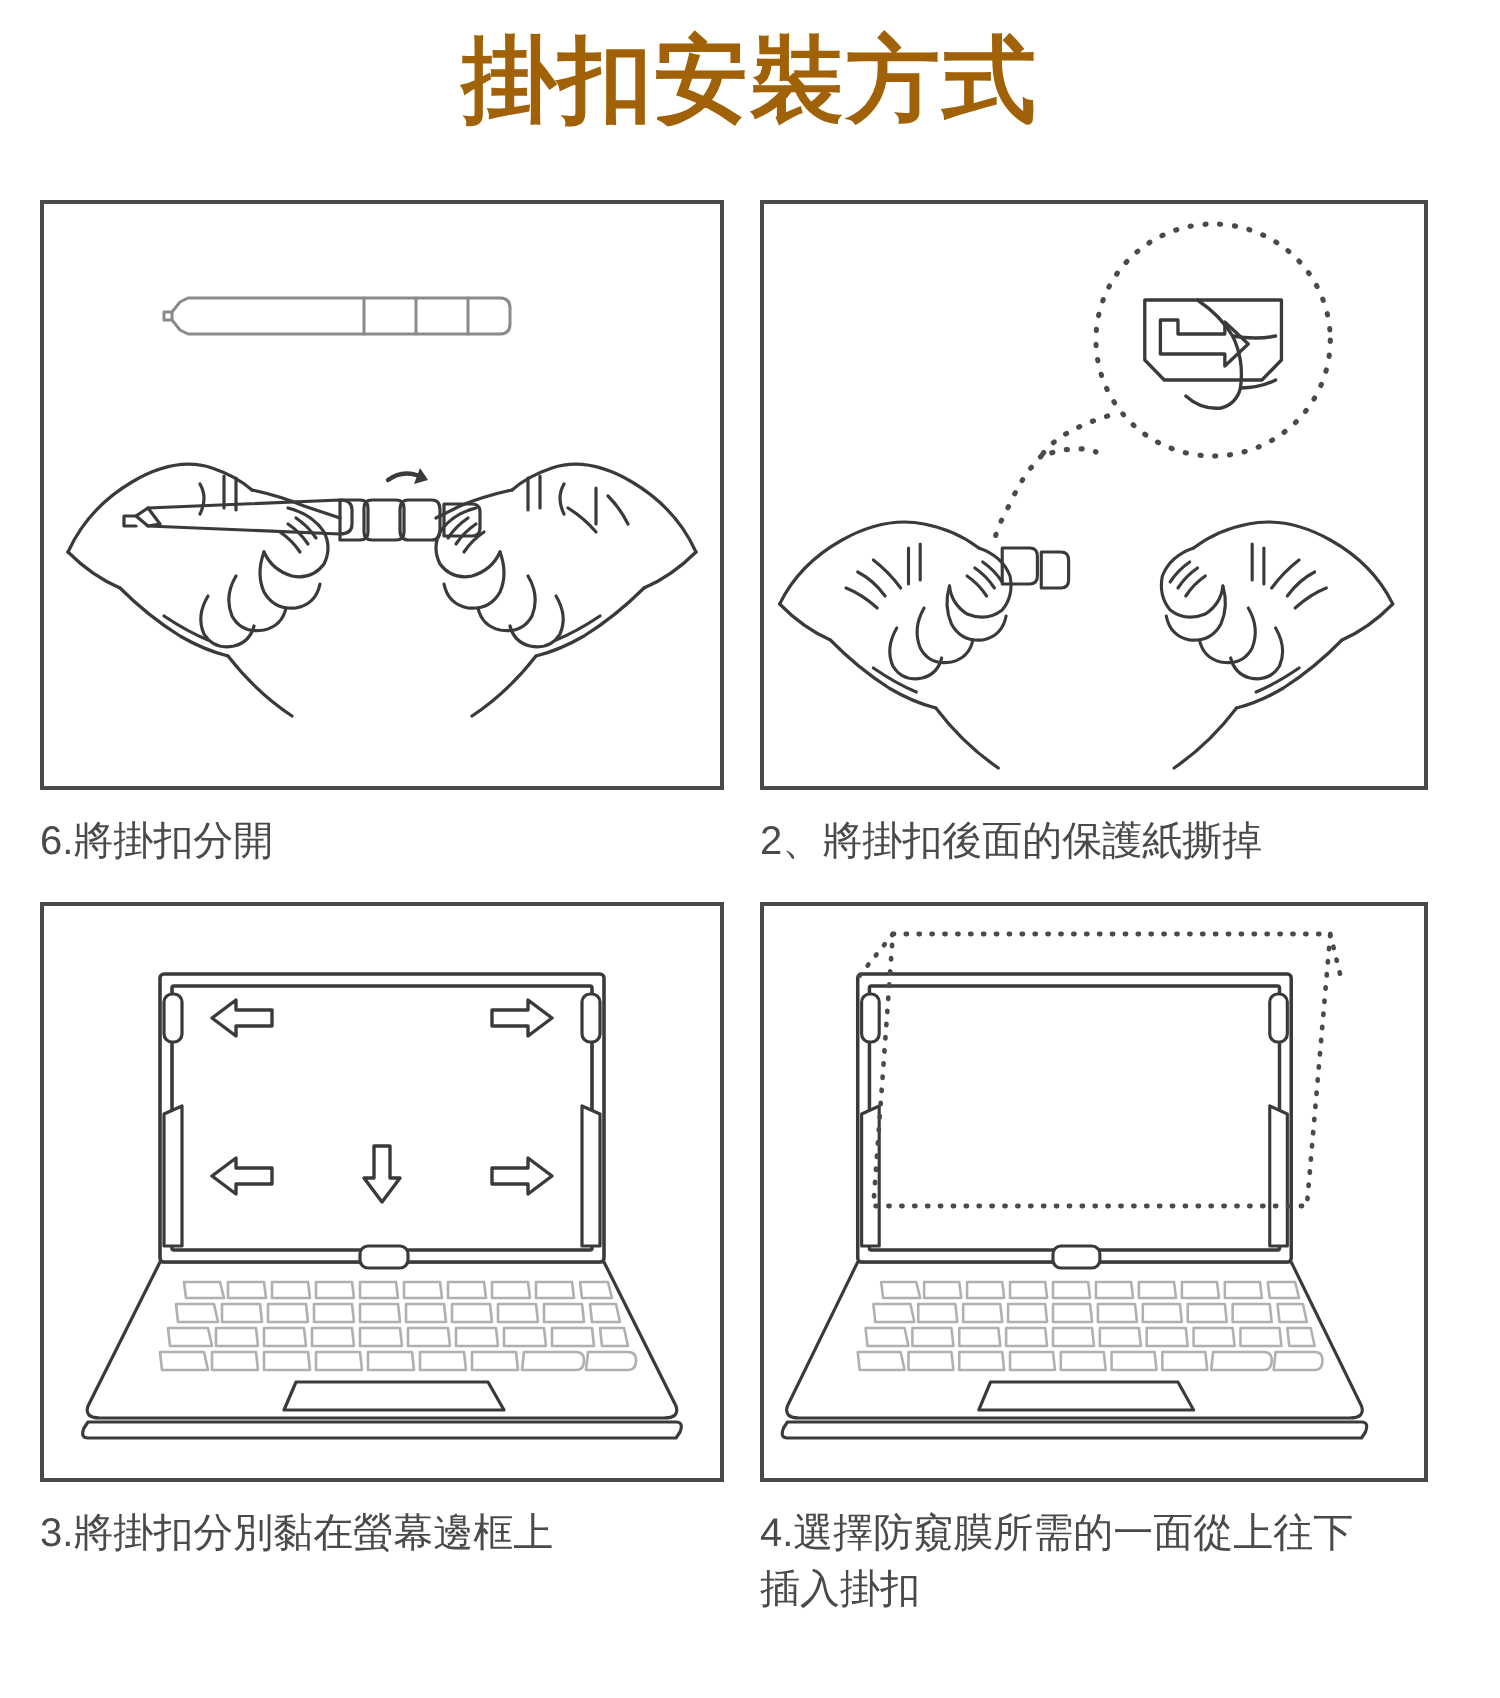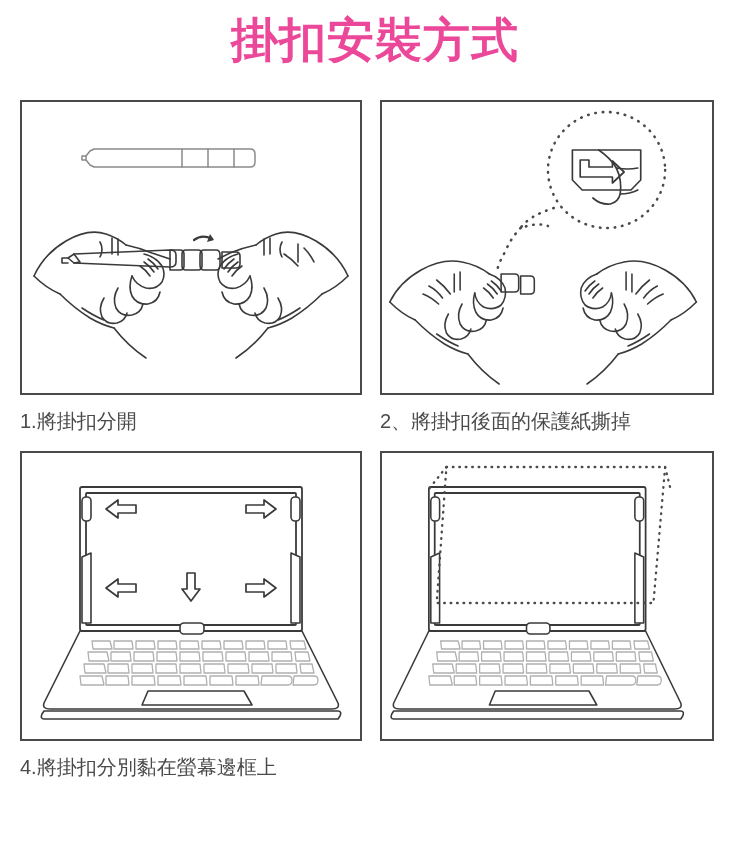--- a/index.html
+++ b/index.html
@@ -20,21 +20,21 @@
   
   .page-title {
     position: absolute;
     top: 8px;
     left: 0;
     width: 750px;
     text-align: center;
     font-size: 47px;
     line-height: 64px;
     font-weight: bold;
-    color: #ec4899;
+    color: #a16207;
     letter-spacing: 1px;
     font-family: Liberation Sans, sans-serif;
   }
 
   
   .steps-grid {
     position: absolute;
     top: 100px;
     left: 0;
     width: 750px;
@@ -167,21 +167,21 @@
               <path d="M300 192 Q286 206 270 216 Q258 223 246 226"></path>
               <path d="M278 206 Q266 214 256 218"></path>
               <path d="M220 164 Q214 168 210 174"></path>
               <path d="M216 160 Q210 164 206 170"></path>
               <path d="M212 157 Q206 161 202 167"></path>
               <path d="M246 226 Q232 244 214 256"></path>
             </g>
           </g>
         </svg>
       </div>
-      <div class="caption">1.將掛扣分開</div>
+      <div class="caption">6.將掛扣分開</div>
     </div>
 
     <div class="step-cell right">
       <div class="panel">
         <svg class="panel-svg" viewBox="0 0 338 291" preserveAspectRatio="none">
           <g fill="none" stroke="#3a3a3a" stroke-width="1.6" stroke-linecap="round" stroke-linejoin="round">
 
             <g stroke="#4a4a4a" stroke-width="2.6" stroke-dasharray="0.6 7" stroke-linecap="round">
               <ellipse cx="230" cy="68" rx="60" ry="58"></ellipse>
               <path d="M176 106 Q150 114 142 126 Q160 120 170 124"></path>
@@ -335,21 +335,21 @@
               <path d="M84 56 L96 47 L96 52 L114 52 L114 60 L96 60 L96 65 Z"></path>
               <path d="M84 135 L96 126 L96 131 L114 131 L114 139 L96 139 L96 144 Z"></path>
 
               <path d="M254 56 L242 47 L242 52 L224 52 L224 60 L242 60 L242 65 Z"></path>
               <path d="M254 135 L242 126 L242 131 L224 131 L224 139 L242 139 L242 144 Z"></path>
 
               <path d="M169 148 L160 136 L165 136 L165 120 L173 120 L173 136 L178 136 Z"></path>
             </g>
         </svg>
       </div>
-      <div class="caption">4.將掛扣分別黏在螢幕邊框上</div>
+      <div class="caption">3.將掛扣分別黏在螢幕邊框上</div>
     </div>
 
     <div class="step-cell right">
       <div class="panel">
         <svg class="panel-svg" viewBox="0 0 338 286" preserveAspectRatio="none">
 
             <g fill="#ffffff" stroke="#3a3a3a" stroke-width="1.6" stroke-linejoin="round">
               <path d="M48 178 L270 178 L306 250 Q308 256 300 256 L18 256 Q10 256 12 250 Z"></path>
               <path d="M12 258 L306 258 Q310 258 308 263 L306 266 L12 266 Q8 266 10 261 Z"></path>
             </g>
@@ -423,15 +423,17 @@
               <path d="M268 104 L259 100 L259 170 L268 170 Z"></path>
             </g>
 
             <g fill="none" stroke="#4a4a4a" stroke-width="2.4" stroke-dasharray="0.6 6" stroke-linecap="round">
               <path d="M66 14 L290 14 L278 150 L56 150 Z"></path>
               <path d="M66 14 L48 36"></path>
               <path d="M290 14 L296 38"></path>
             </g>
         </svg>
       </div>
+      <div class="caption">4.選擇防窺膜所需的一面從上往下
+插入掛扣</div>
     </div>
   </div>
 </div>
 
 </body></html>

